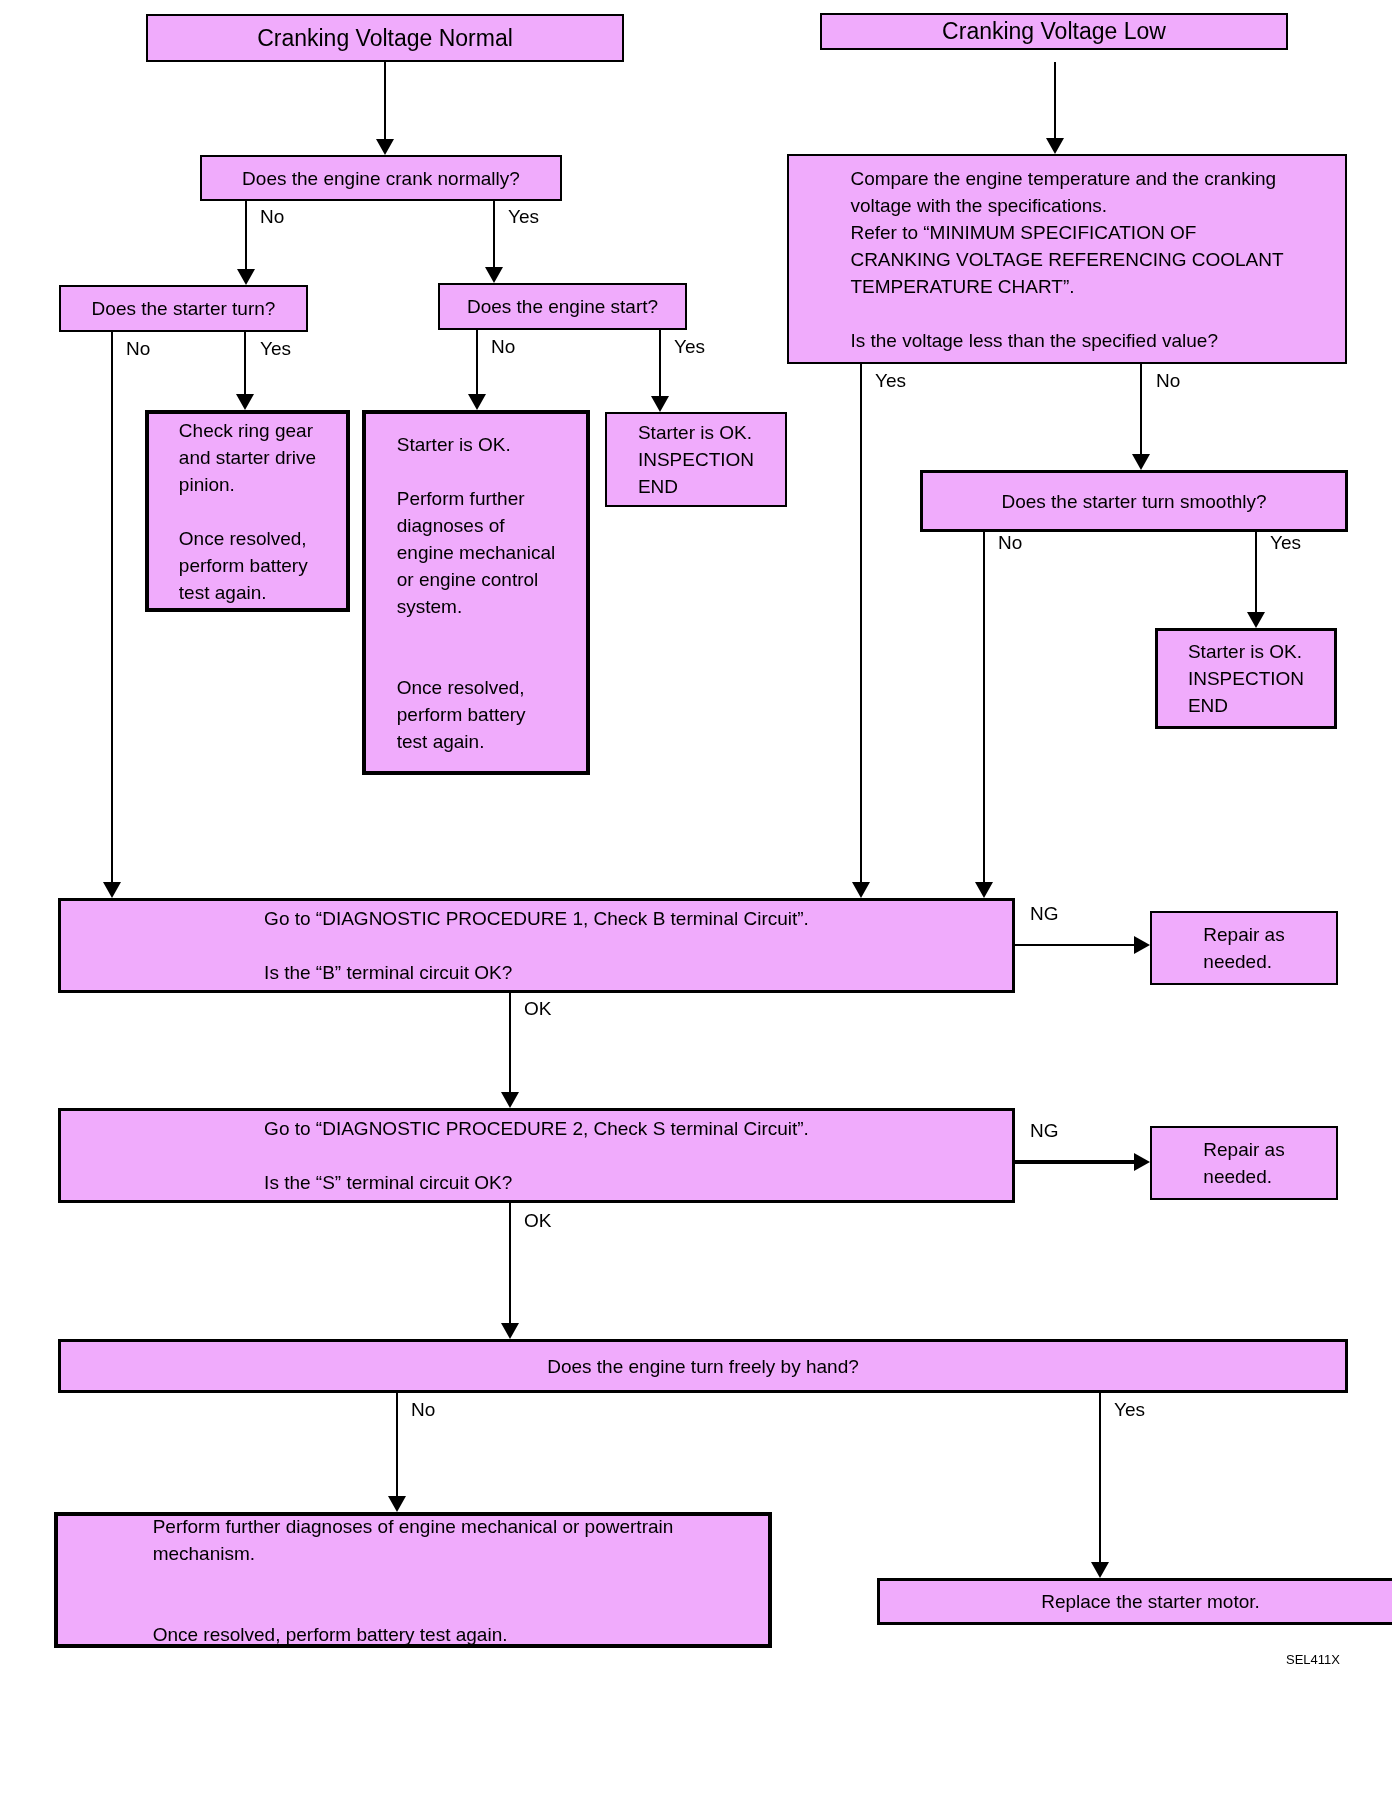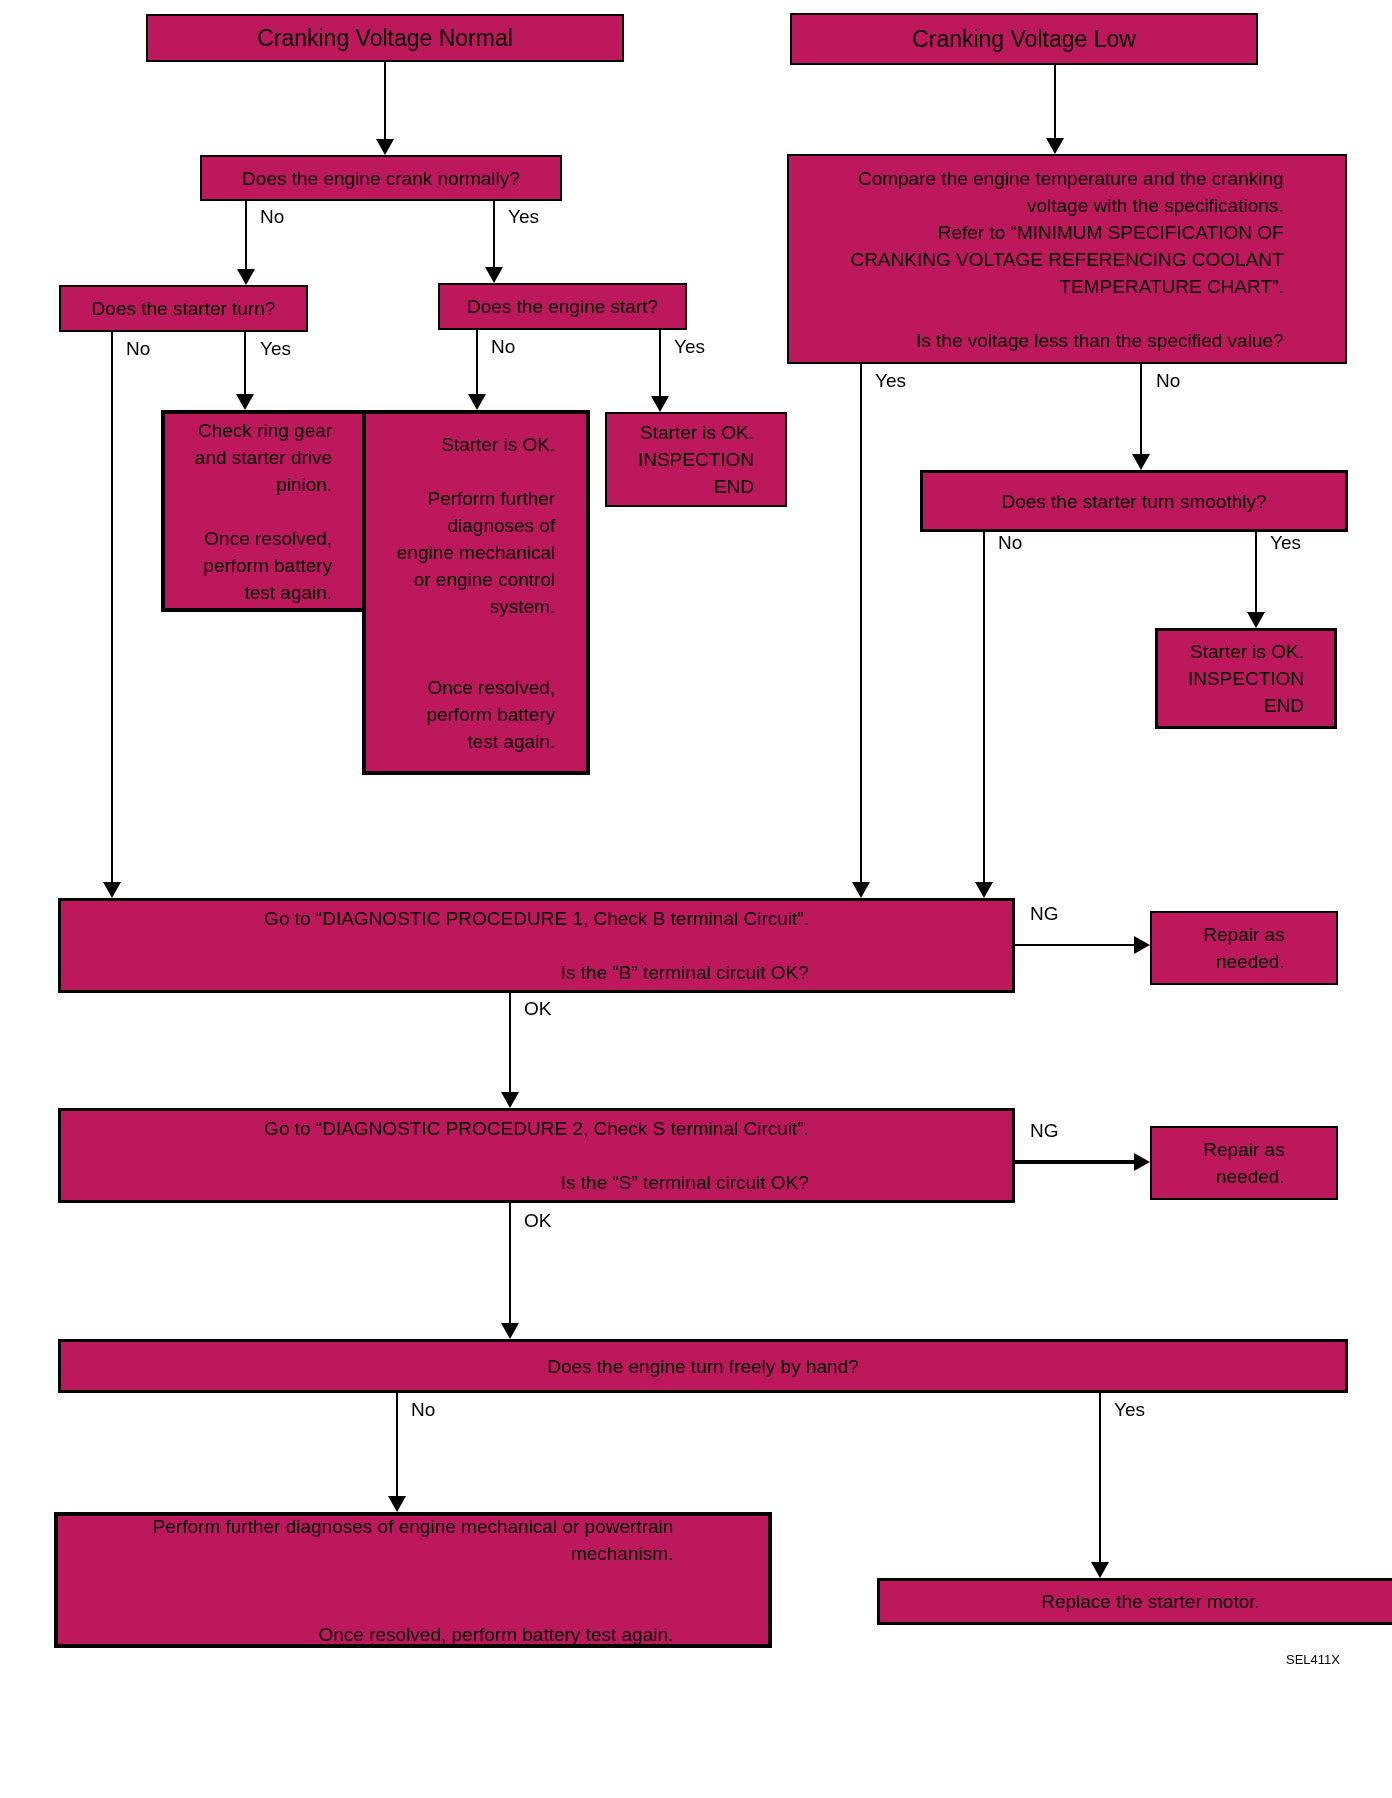--- a/index.html
+++ b/index.html
@@ -8,26 +8,26 @@
     width:1392px;height:1798px;
     background:#ffffff;
     font-family:"Liberation Sans", sans-serif;
     color:#000;
   }
   #lines{position:absolute;left:0;top:0;}
   #lines line{stroke:#000;stroke-width:2;}
   #lines polygon{fill:#000;stroke:none;}
   .box{
     position:absolute;
-    background:#be185d;
+    background:#f0abfc;
     border:2px solid #000;
     display:flex;
     align-items:center;
     justify-content:center;
-    text-align:right;
+    text-align:left;
     white-space:pre-line;
     font-size:19px;
     line-height:27px;
     box-sizing:border-box;
   }
   .b3{border-width:3px;}
   .b4{border-width:4px;}
   .hdr{font-size:23px;}
   .lbl{
     position:absolute;
@@ -114,26 +114,26 @@
       <line x1="397" y1="1393" x2="397" y2="1498"></line>
         <polygon points="388,1496 406,1496 397,1512"></polygon>
     </g>
     <g>
       <line x1="1100" y1="1393" x2="1100" y2="1564"></line>
         <polygon points="1091,1562 1109,1562 1100,1578"></polygon>
     </g>
   </svg>
 
   <div class="box hdr" style="left:146px;top:14px;width:478px;height:48px">Cranking Voltage Normal</div>
-  <div class="box hdr" style="left:790px;top:13px;width:468px;height:52px">Cranking Voltage Low</div>
+  <div class="box hdr" style="left:820px;top:13px;width:468px;height:37px">Cranking Voltage Low</div>
 
   <div class="box" style="left:200px;top:155px;width:362px;height:46px">Does the engine crank normally?</div>
   <div class="box" style="left:59px;top:285px;width:249px;height:47px">Does the starter turn?</div>
   <div class="box" style="left:438px;top:283px;width:249px;height:47px">Does the engine start?</div>
-  <div class="box b4" style="left:161px;top:410px;width:205px;height:202px">Check ring gear
+  <div class="box b4" style="left:145px;top:410px;width:205px;height:202px">Check ring gear
 and starter drive
 pinion.
 
 Once resolved,
 perform battery
 test again.</div>
   <div class="box b4" style="left:362px;top:410px;width:228px;height:365px">Starter is OK.
 
 Perform further
 diagnoses of

